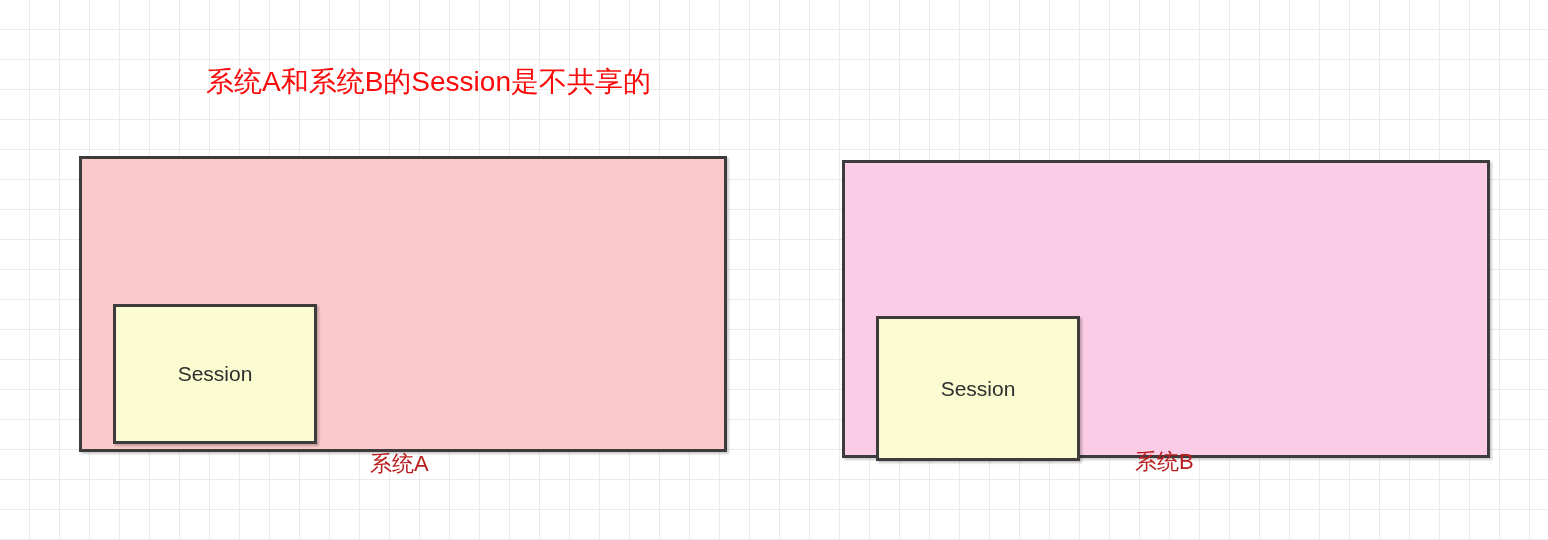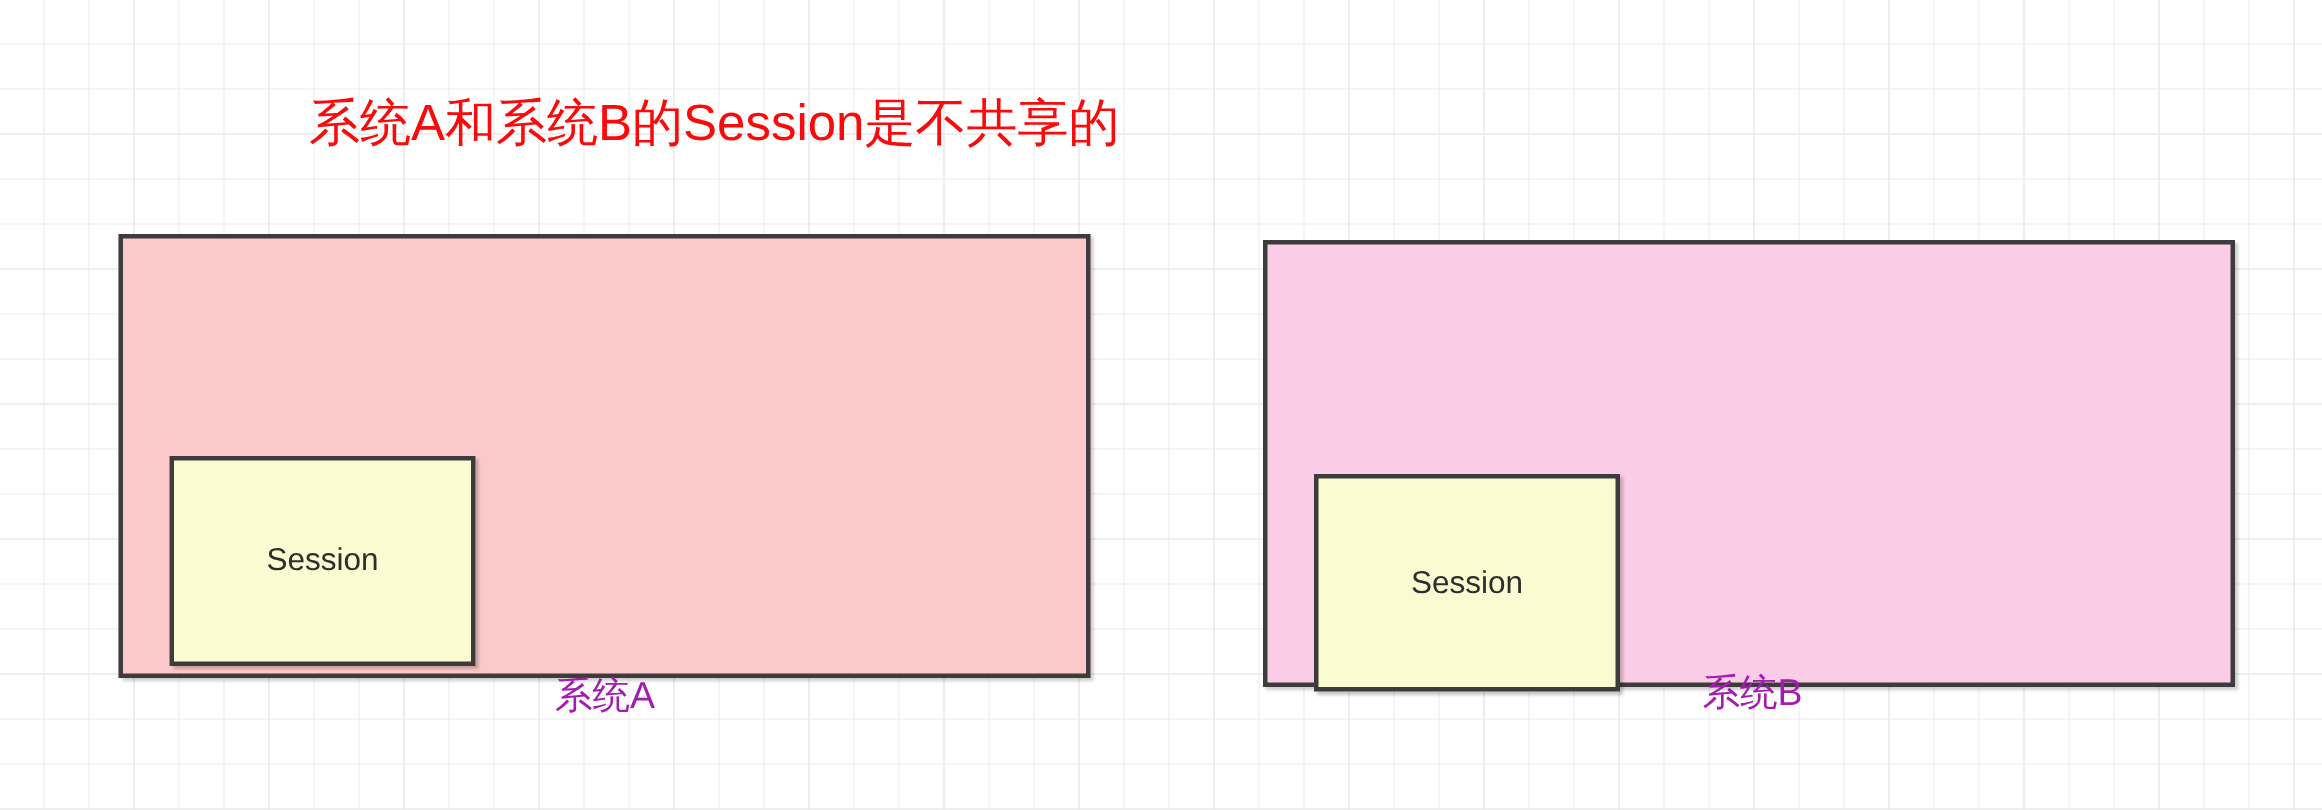--- a/index.html
+++ b/index.html
@@ -35,21 +35,21 @@
       13px -1px,
       -1px 13px,
       13px -1px;
   }
 
   
   #diagram-title {
     position: absolute;
     left: 206px;
     top: 60px;
-    font-size: 34px;
+    font-size: 28px;
     line-height: 44px;
     color: #fa0a0a;
     white-space: nowrap;
     letter-spacing: 0px;
   }
 
   
   .system-box {
     position: absolute;
     box-sizing: border-box;
@@ -66,23 +66,23 @@
   #system-b-box {
     left: 842px;
     top: 160px;
     width: 648px;
     height: 298px;
     background-color: #fbcce5;
   }
 
   .system-label {
     position: absolute;
-    font-size: 25px;
+    font-size: 22px;
     line-height: 28px;
-    color: #a21caf;
+    color: #b91c1c;
     white-space: nowrap;
   }
   #system-a-label { left: 288px; top: 291px; }
   #system-b-label { left: 290px; top: 285px; }
 
   
   .session-box {
     position: absolute;
     box-sizing: border-box;
     border: 3px solid #3d3b3c;

